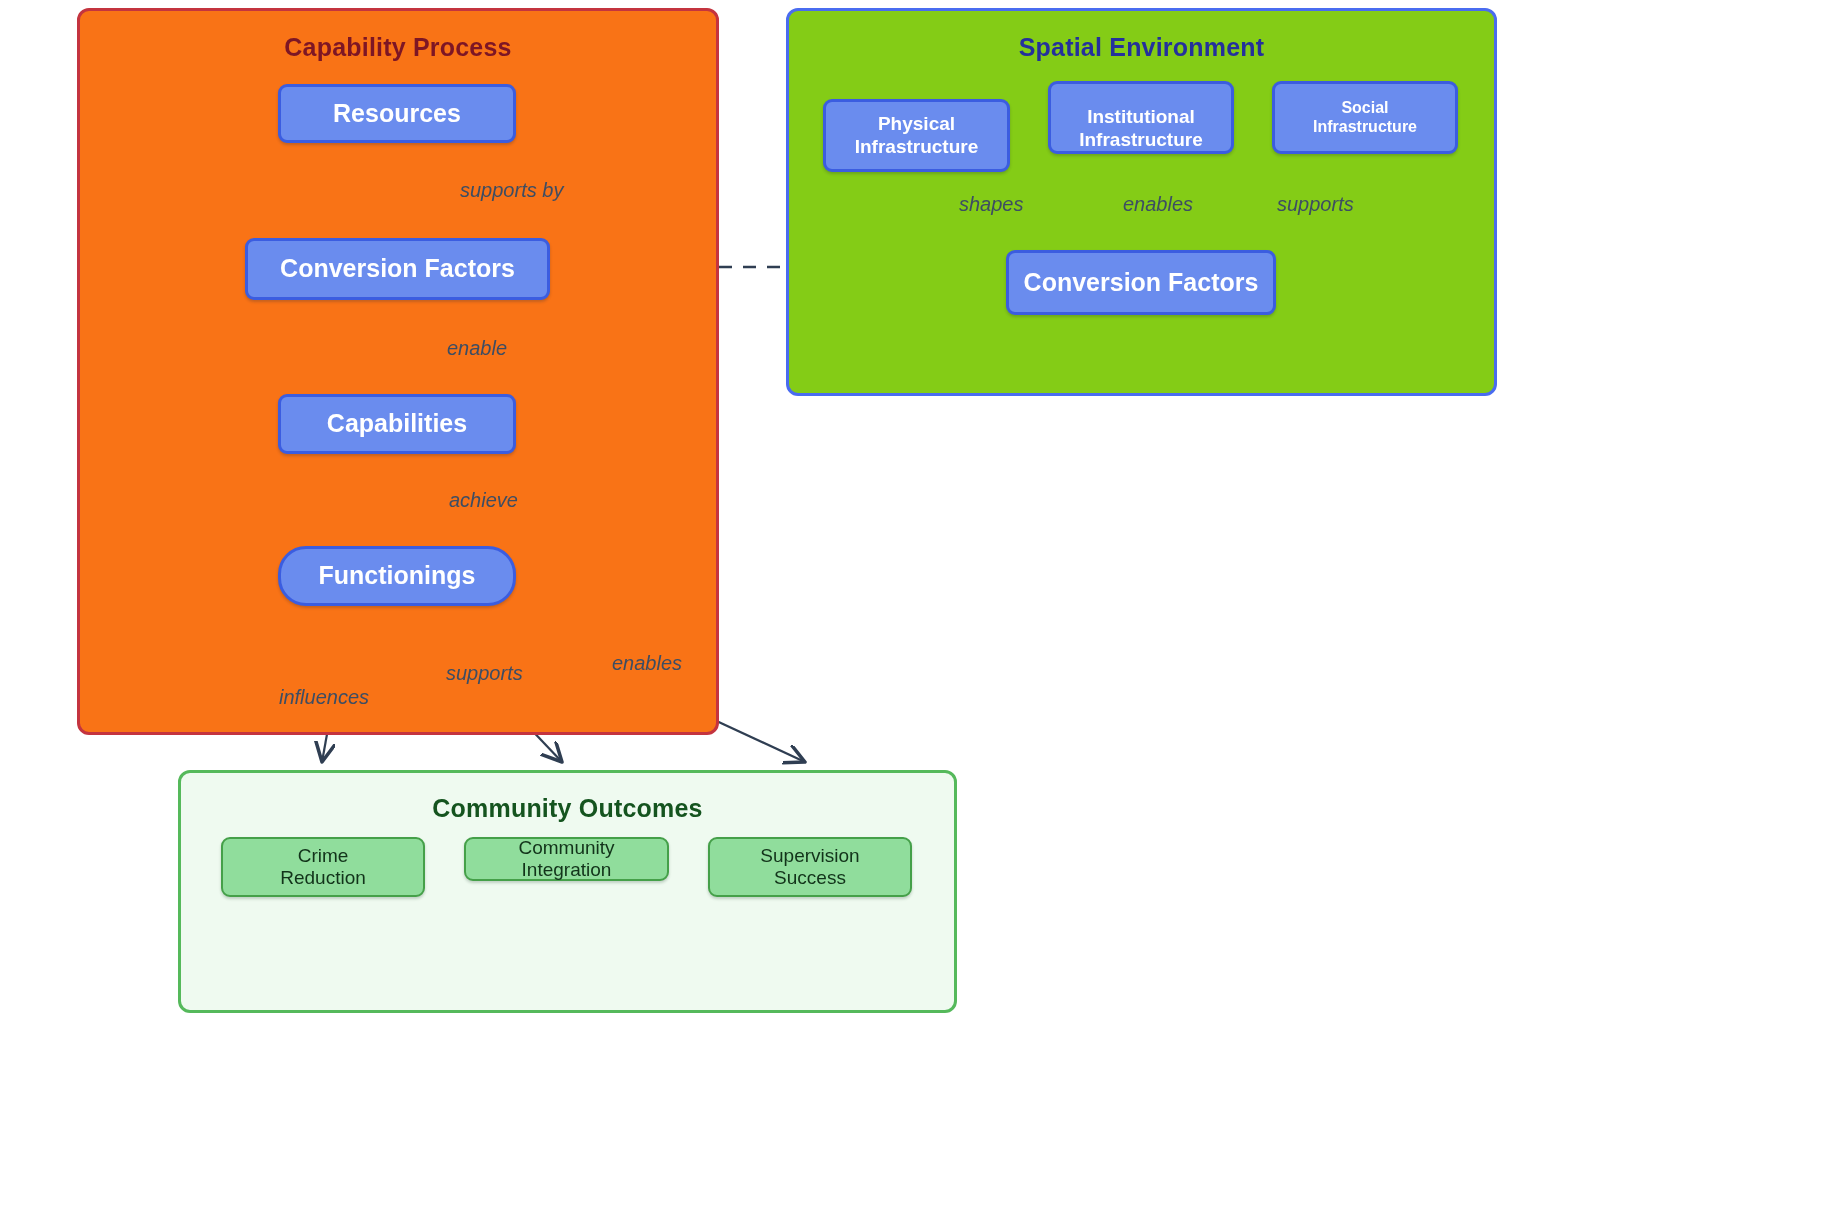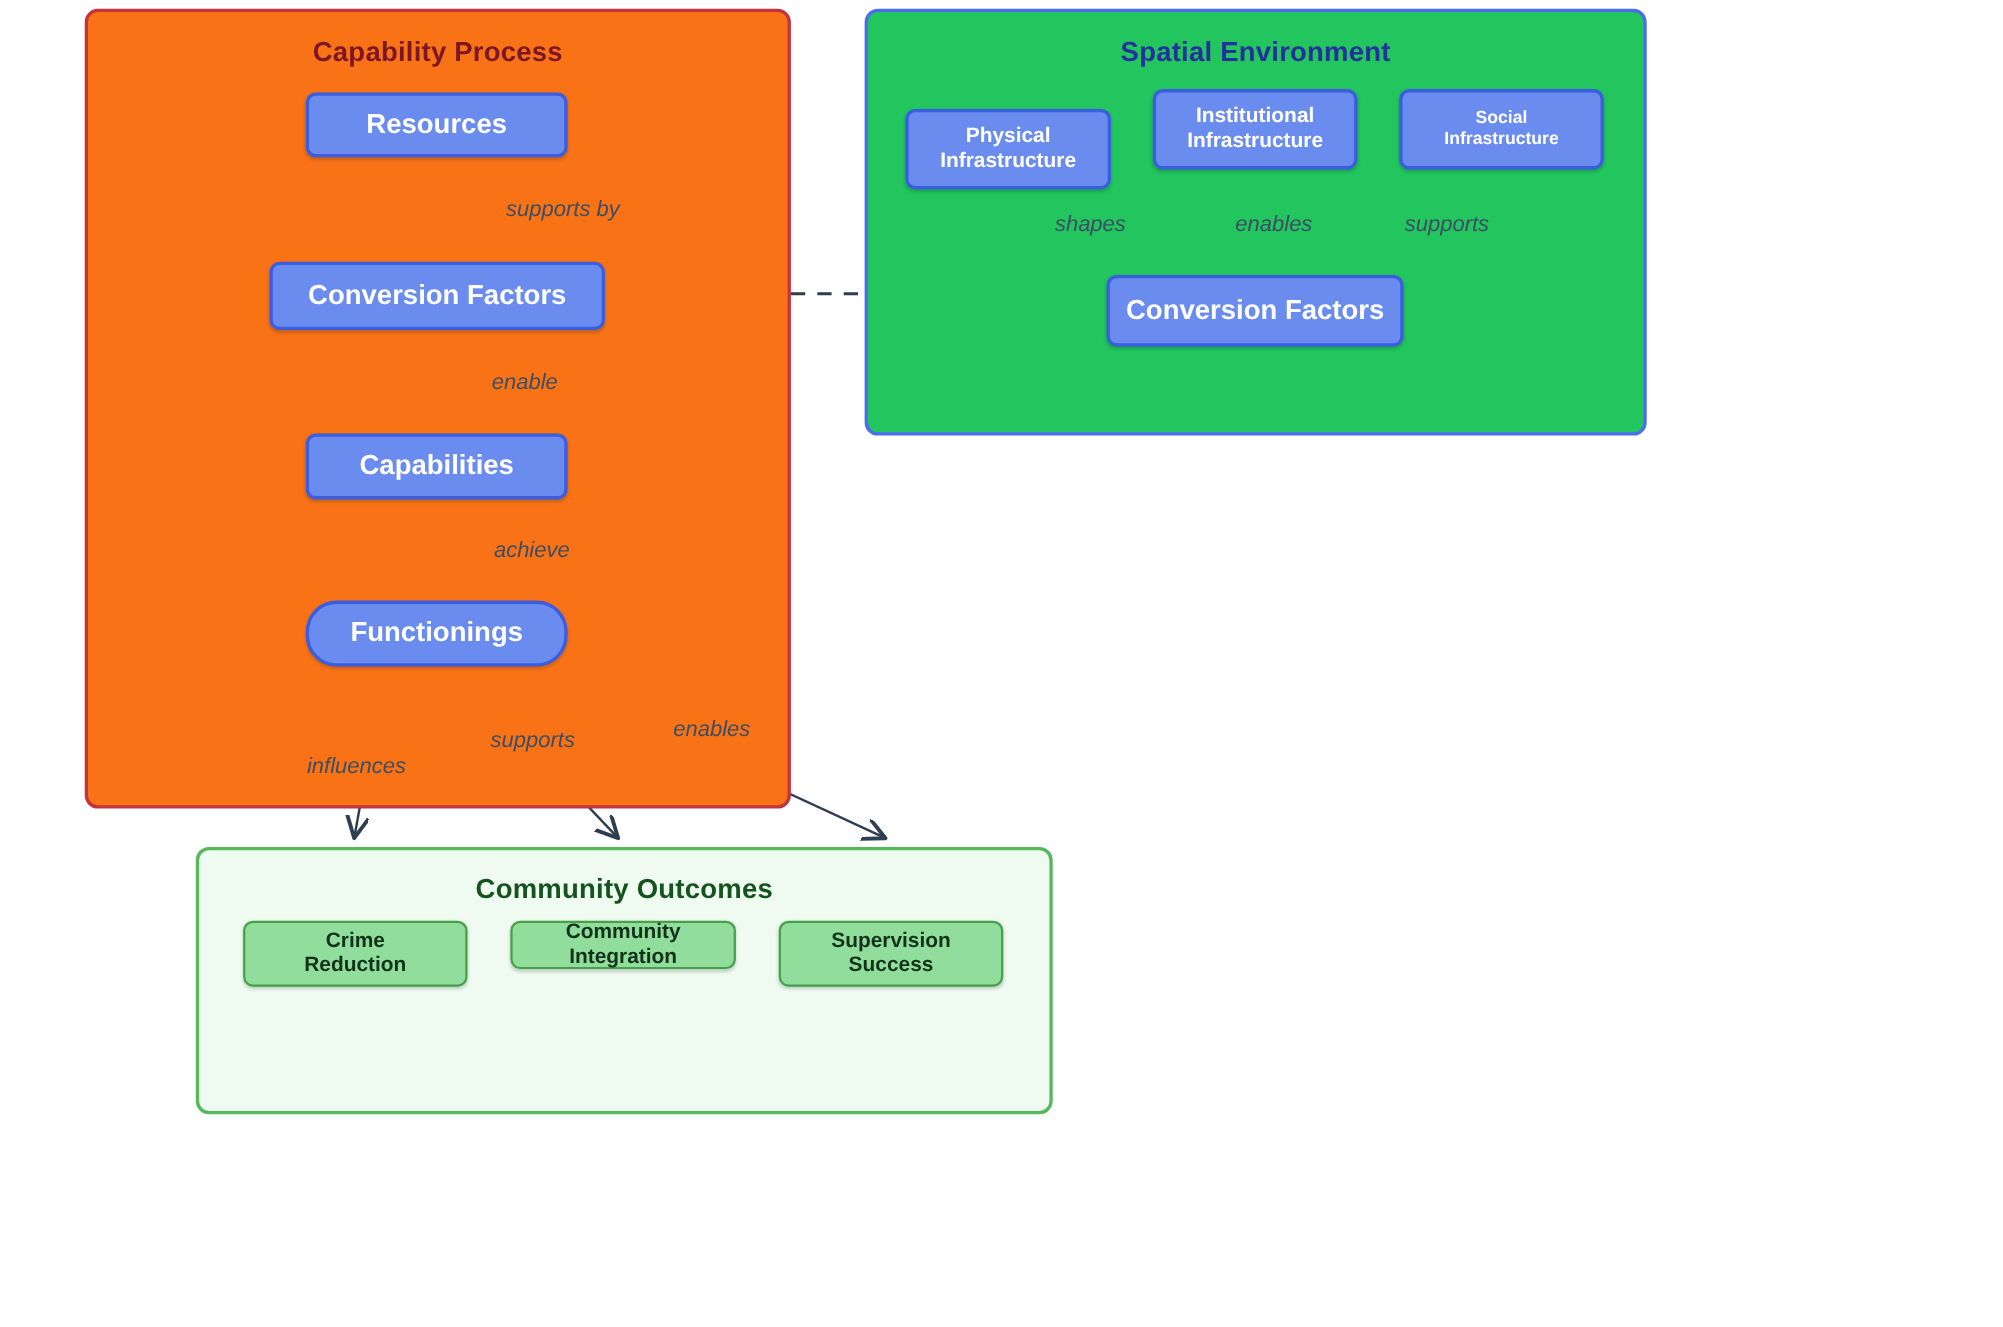--- a/index.html
+++ b/index.html
@@ -53,21 +53,21 @@
   #cluster-capability .cluster-title {
     top: 22px;
     color: #7d1625;
   }
 
   #cluster-spatial {
     left: 786px;
     top: 8px;
     width: 711px;
     height: 388px;
-    background: #22c55e;
+    background: #84cc16;
     border: 3px solid #4a6cf0;
   }
   #cluster-spatial .cluster-title {
     top: 22px;
     color: #24309c;
   }
 
   #cluster-outcomes {
     left: 178px;
     top: 770px;
@@ -96,34 +96,34 @@
   .node-blue {
     background: #6a8cee;
     border: 3px solid #3b5de0;
     color: #ffffff;
     font-weight: bold;
   }
   .node-green {
     background: #90dd9c;
     border: 2px solid #45a049;
     color: #12331a;
-    font-weight: bold;
+    font-weight: normal;
     border-radius: 9px;
     box-shadow: 0 2px 3px rgba(20,60,30,0.22);
   }
 
   
   #node-resources        { left: 278px; top: 84px;  width: 238px; height: 59px; font-size: 25px; text-align: center; }
   #node-conv-left        { left: 245px; top: 238px; width: 305px; height: 62px; font-size: 25px; }
   #node-capabilities     { left: 278px; top: 394px; width: 238px; height: 60px; font-size: 25px; }
   #node-functionings     { left: 278px; top: 546px; width: 238px; height: 60px; font-size: 25px; border-radius: 28px; }
 
   
   #node-physical      { left: 823px;  top: 99px; width: 187px; height: 73px; font-size: 19px; }
-  #node-institutional { left: 1048px; top: 81px; width: 186px; height: 73px; font-size: 19px; }
+  #node-institutional { left: 1048px; top: 81px; width: 186px; height: 73px; font-size: 19px; align-items: flex-end; }
   #node-social        { left: 1272px; top: 81px; width: 186px; height: 73px; font-size: 16px; }
   #node-conv-right    { left: 1006px; top: 250px; width: 270px; height: 65px; font-size: 25px; }
 
   
   #node-crime       { left: 221px; top: 837px; width: 204px; height: 60px; font-size: 19px; }
   #node-integration { left: 464px; top: 837px; width: 205px; height: 44px; font-size: 19px; }
   #node-supervision { left: 708px; top: 837px; width: 204px; height: 60px; font-size: 19px; }
 
   
   .edge-label {

